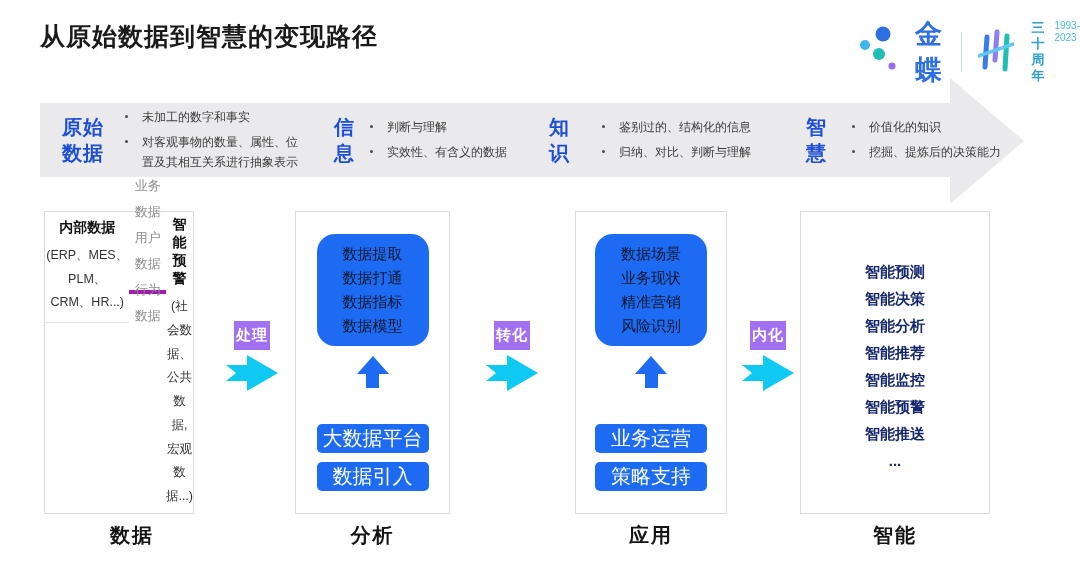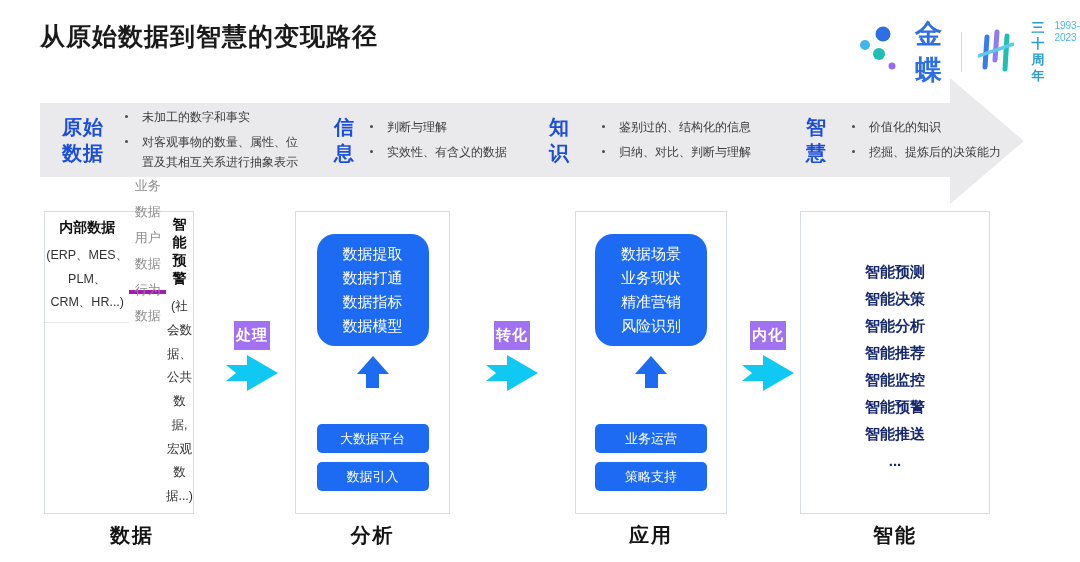--- a/index.html
+++ b/index.html
@@ -36,26 +36,26 @@
   .sec{display:flex;flex-direction:column;justify-content:center;align-items:center;text-align:center;}
   .sec1{height:110px;border-bottom:1px solid #e1e5e9;}
   .sec2{height:78px;border-bottom:4px solid #a21caf;}
   .sec3{flex:1;}
   .sec-title{font-size:14px;font-weight:bold;color:#111;margin-bottom:7px;}
   .sec-line{font-size:12.5px;color:#333;line-height:1.9;}
   .sec-item{font-size:13px;color:#8e8e8e;line-height:2.0;}
 
   .bigcard{position:absolute;top:22px;left:50%;transform:translateX(-50%);width:112px;
     background:#1e6bf3;border-radius:18px;padding:8px 0;text-align:center;}
-  .bigcard .cline{font-size:15px;color:#ffffff;line-height:24px;}
+  .bigcard .cline{font-size:15px;color:#0f172a;line-height:24px;}
   .uparrow{position:absolute;top:144px;left:50%;transform:translateX(-50%);}
   .uparrow .tri{width:0;height:0;border-left:16px solid transparent;border-right:16px solid transparent;border-bottom:18px solid #1e6bf3;}
   .uparrow .stem{width:13px;height:14px;background:#1e6bf3;margin:0 auto;}
   .bluebtn{position:absolute;left:50%;transform:translateX(-50%);width:112px;height:29px;background:#1e6bf3;border-radius:5px;
-    display:flex;align-items:center;justify-content:center;font-size:13px;color:#fff;}
+    display:flex;align-items:center;justify-content:center;font-size:20px;color:#fff;}
   .btn1{top:212px;} .btn2{top:250px;}
 
   .intel-item{height:27px;line-height:27px;text-align:center;font-size:15px;font-weight:bold;color:#16286e;}
 
   
   .conn{position:absolute;top:321px;width:70px;display:flex;flex-direction:column;align-items:center;}
   .conn1{left:217px;} .conn2{left:477px;} .conn3{left:733px;}
   .conn-badge{background:#a271f2;color:#fff;font-size:15px;font-weight:bold;padding:5px 2px;letter-spacing:1px;}
   .conn-arrow{margin-top:5px;}
 

